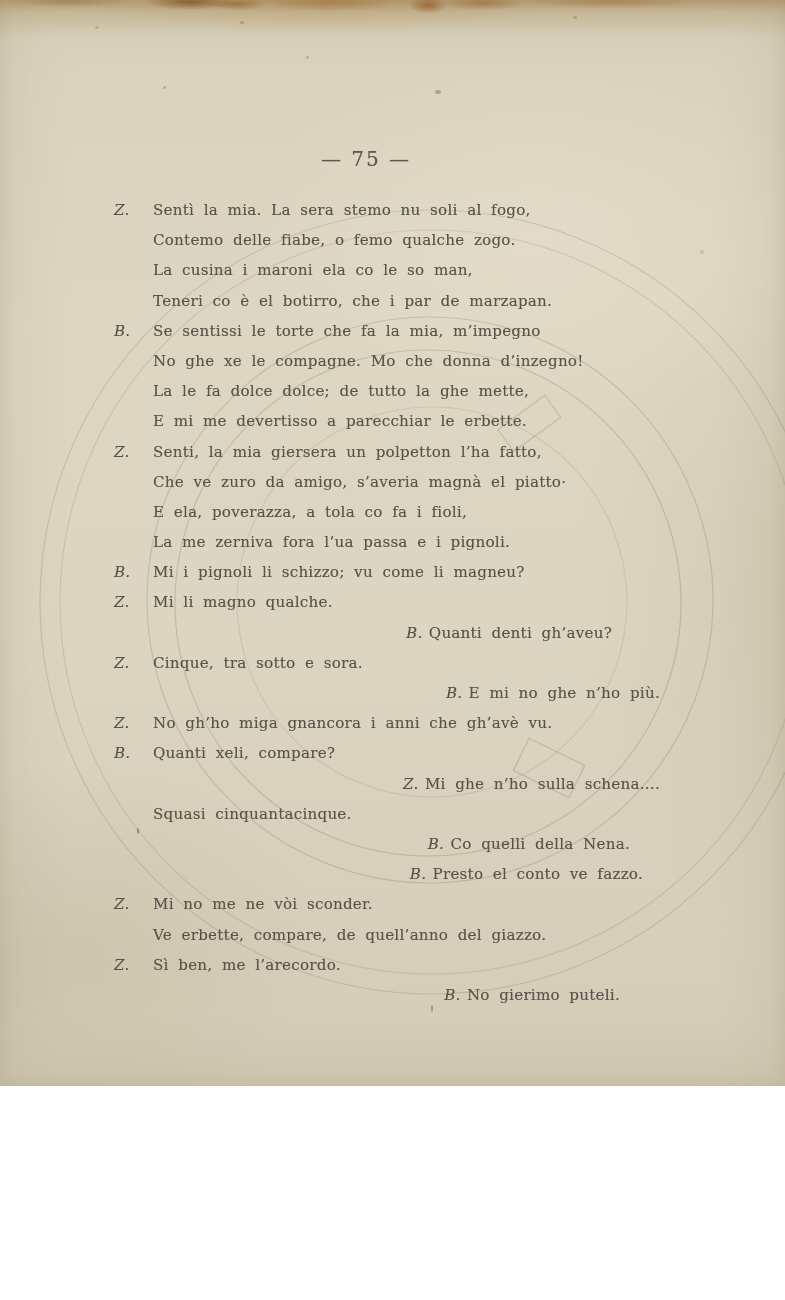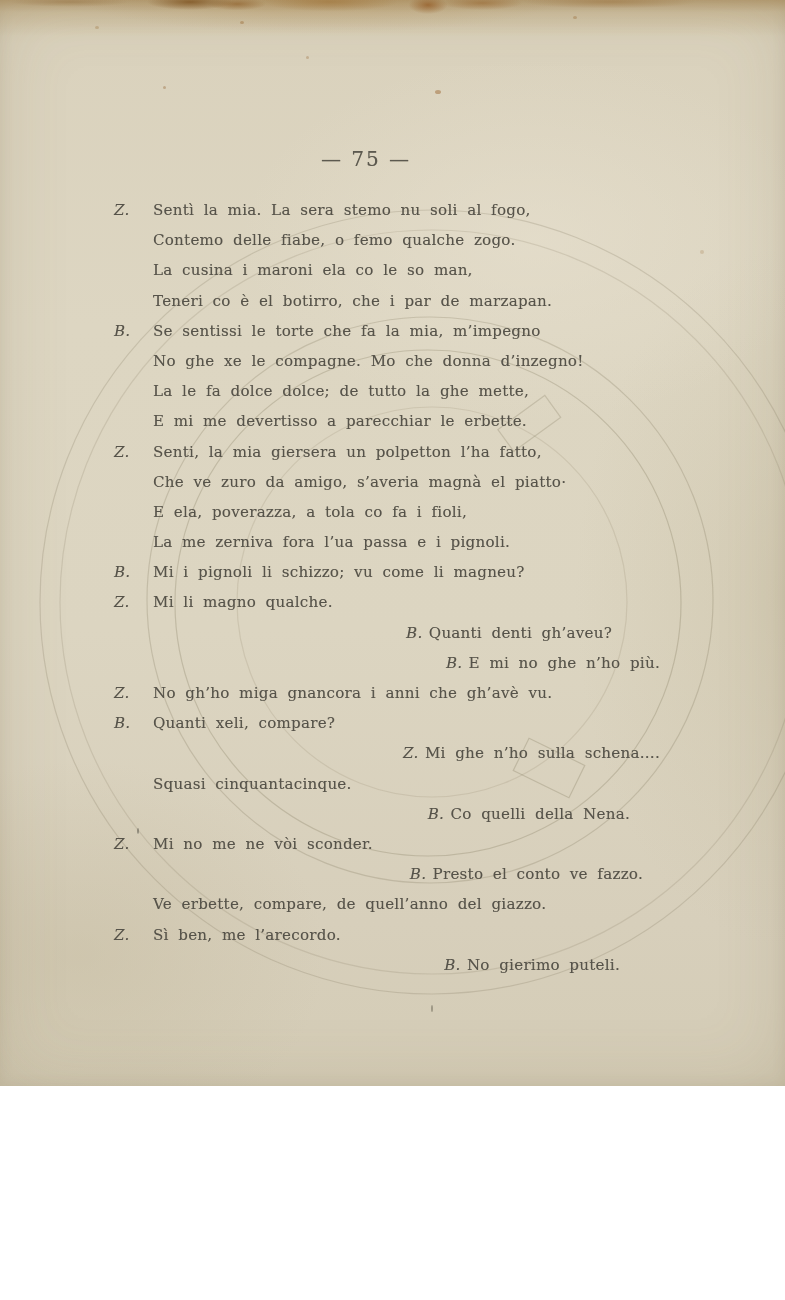--- a/index.html
+++ b/index.html
@@ -124,43 +124,46 @@
     </div>
       <div class="line speaker">
       <span class="label">B. </span><span>Mi i pignoli li schizzo; vu come li magneu?</span>
     </div>
       <div class="line speaker">
       <span class="label">Z. </span><span>Mi li magno qualche.</span>
     </div>
       <div class="line right" style="padding-right: 58px; text-align: right;">
       <span class="label">B. </span><span>Quanti denti gh’aveu?</span>
     </div>
+      <div class="line speaker">
+      <span class="label">Z. </span><span>Cinque, tra sotto e sora.</span>
+    </div>
       <div class="line right" style="padding-right: 10px;">
       <span class="label">B. </span><span>E mi no ghe n’ho più.</span>
     </div>
       <div class="line speaker">
       <span class="label">Z. </span><span>No gh’ho miga gnancora i anni che gh’avè vu.</span>
     </div>
       <div class="line speaker">
       <span class="label">B. </span><span>Quanti xeli, compare?</span>
     </div>
       <div class="line right" style="padding-right: 10px; text-align: right;">
       <span class="label">Z. </span><span>Mi ghe n’ho sulla schena....</span>
     </div>
       <div class="line indent">
       <span>Squasi cinquantacinque.</span>
     </div>
       <div class="line right" style="padding-right: 40px;">
       <span class="label">B. </span><span>Co quelli della Nena.</span>
     </div>
+      <div class="line right" style="padding-right: 27px;">
+      <span class="label">B. </span><span>Presto el conto ve fazzo.</span>
+    </div>
       <div class="line speaker">
       <span class="label">Z. </span><span>Mi no me ne vòi sconder.</span>
-    </div>
-      <div class="line right" style="padding-right: 27px;">
-      <span class="label">B. </span><span>Presto el conto ve fazzo.</span>
     </div>
       <div class="line indent">
       <span>Ve erbette, compare, de quell’anno del giazzo.</span>
     </div>
       <div class="line speaker">
       <span class="label">Z. </span><span>Sì ben, me l’arecordo.</span>
     </div>
       <div class="line right" style="padding-right: 50px;">
       <span class="label">B. </span><span>No gierimo puteli.</span>
     </div>

